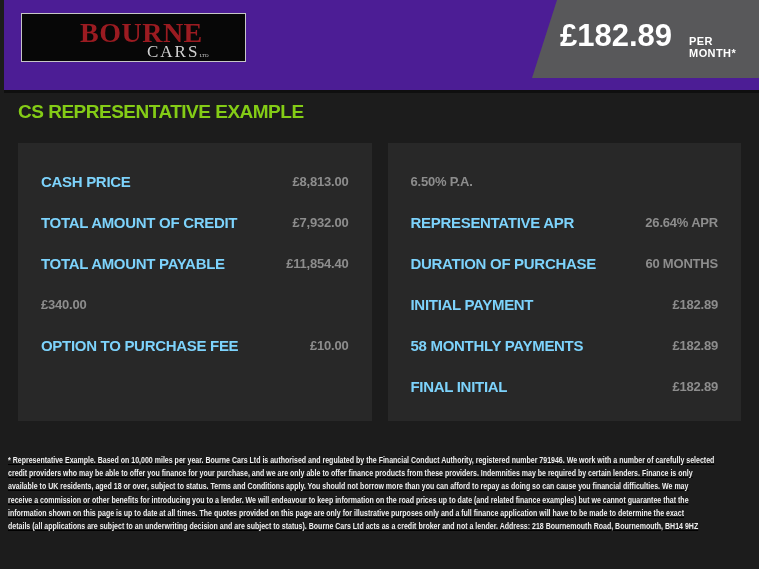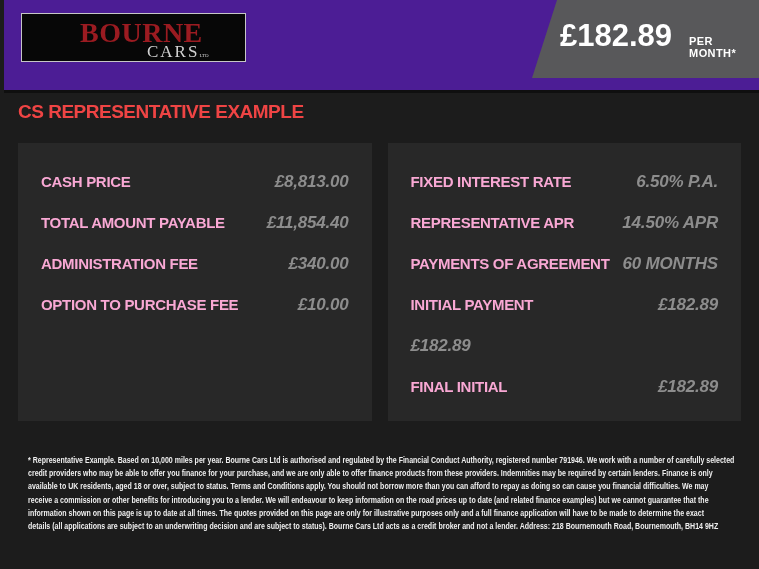--- a/index.html
+++ b/index.html
@@ -77,21 +77,21 @@
     top: -1px;
   }
 
   
   .section-title {
     position: absolute;
     left: 18px; top: 101px;
     font-size: 19px;
     font-weight: bold;
     letter-spacing: -0.5px;
-    color: #ef4444;
+    color: #84cc16;
   }
 
   
   .panels {
     position: absolute;
     top: 143px; left: 18px;
     width: 723px;
     display: flex;
     gap: 16px;
   }
@@ -106,37 +106,37 @@
   .finance-row {
     height: 41px;
     display: flex;
     justify-content: space-between;
     align-items: center;
   }
   .row-label {
     font-size: 15px;
     font-weight: bold;
     letter-spacing: -0.3px;
-    color: #f9a8d4;
+    color: #7dd3fc;
     white-space: nowrap;
   }
   .row-value {
-    font-size: 17px;
+    font-size: 13px;
     font-weight: bold;
     letter-spacing: -0.2px;
     color: #8d8d8d;
     white-space: nowrap;
-    font-style: italic;
   }
 
   
   .disclaimer {
     position: absolute;
-    left: 28px; top: 454px;
+    left: 8px; top: 454px;
     width: 721px;
+    text-decoration: underline;
   }
   .disclaimer-line {
     display: block;
     white-space: nowrap;
     font-size: 9px;
     font-weight: bold;
     color: #efefef;
     line-height: 13.2px;
     height: 13.2px;
     transform: scaleX(0.78);
@@ -164,51 +164,54 @@
   <div class="section-title">CS REPRESENTATIVE EXAMPLE</div>
 
   <div class="panels">
 
     <div class="panel">
       <div class="finance-row">
         <span class="row-label">CASH PRICE</span>
         <span class="row-value">£8,813.00</span>
       </div>
       <div class="finance-row">
+        <span class="row-label">TOTAL AMOUNT OF CREDIT</span>
+        <span class="row-value">£7,932.00</span>
+      </div>
+      <div class="finance-row">
         <span class="row-label">TOTAL AMOUNT PAYABLE</span>
         <span class="row-value">£11,854.40</span>
       </div>
       <div class="finance-row">
-        <span class="row-label">ADMINISTRATION FEE</span>
         <span class="row-value">£340.00</span>
       </div>
       <div class="finance-row">
         <span class="row-label">OPTION TO PURCHASE FEE</span>
         <span class="row-value">£10.00</span>
       </div>
     </div>
 
     <div class="panel">
       <div class="finance-row">
-        <span class="row-label">FIXED INTEREST RATE</span>
         <span class="row-value">6.50% P.A.</span>
       </div>
       <div class="finance-row">
         <span class="row-label">REPRESENTATIVE APR</span>
-        <span class="row-value">14.50% APR</span>
-      </div>
-      <div class="finance-row">
-        <span class="row-label">PAYMENTS OF AGREEMENT</span>
+        <span class="row-value">26.64% APR</span>
+      </div>
+      <div class="finance-row">
+        <span class="row-label">DURATION OF PURCHASE</span>
         <span class="row-value">60 MONTHS</span>
       </div>
       <div class="finance-row">
         <span class="row-label">INITIAL PAYMENT</span>
         <span class="row-value">£182.89</span>
       </div>
       <div class="finance-row">
+        <span class="row-label">58 MONTHLY PAYMENTS</span>
         <span class="row-value">£182.89</span>
       </div>
       <div class="finance-row">
         <span class="row-label">FINAL INITIAL</span>
         <span class="row-value">£182.89</span>
       </div>
     </div>
 
   </div>
 

